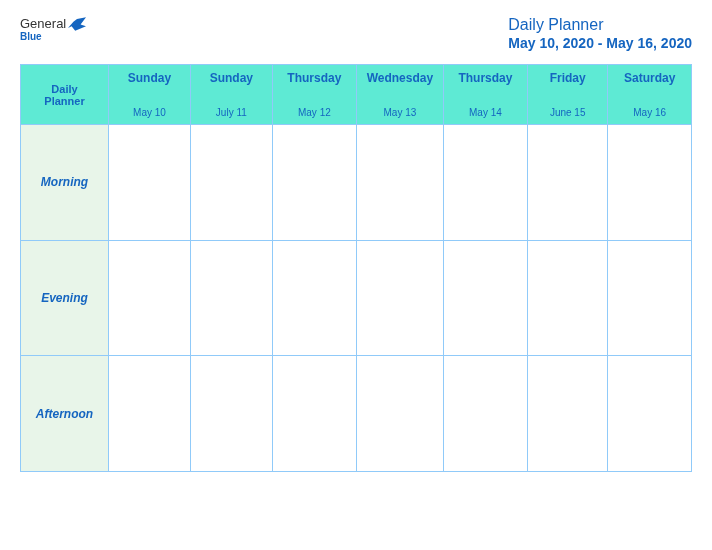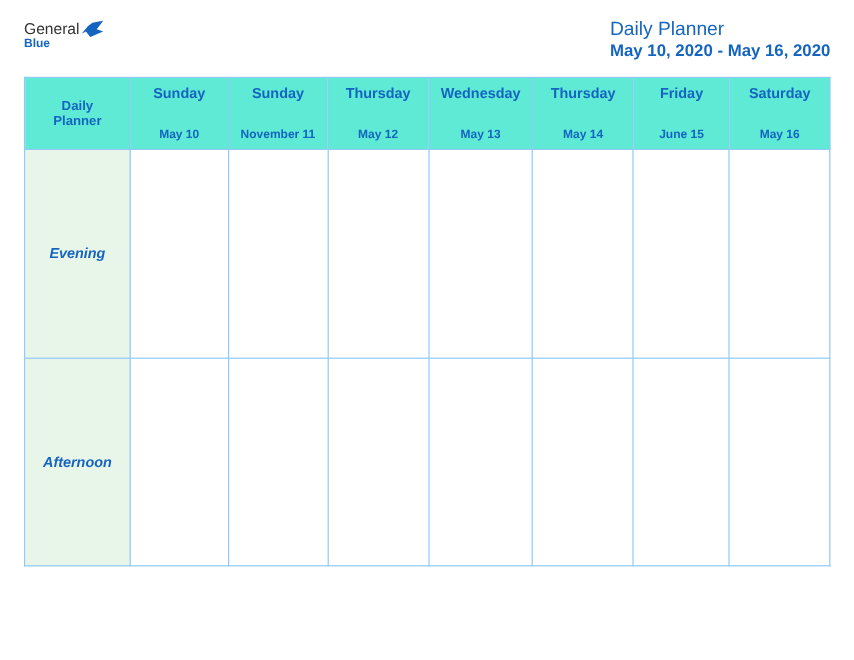--- a/index.html
+++ b/index.html
@@ -99,21 +99,21 @@
     .header-row th .day-name {
       display: block;
       font-size: 12px;
       font-weight: bold;
       color: #1565c0;
     }
 
     .header-row th .day-date {
       display: block;
       font-size: 10px;
-      font-weight: bold;
+      font-weight: normal;
       color: #1565c0;
       margin-top: 22px;
     }
 
     .label-cell {
       background: #e8f5e9;
       color: #1565c0;
       font-size: 12px;
       font-weight: bold;
       font-style: italic;
@@ -172,21 +172,21 @@
         <th class="corner-cell">
           <span class="corner-text-daily">Daily</span>
           <span class="corner-text-planner">Planner</span>
         </th>
         <th>
           <span class="day-name">Sunday</span>
           <span class="day-date">May 10</span>
         </th>
         <th>
           <span class="day-name">Sunday</span>
-          <span class="day-date">November 11</span>
+          <span class="day-date">July 11</span>
         </th>
         <th>
           <span class="day-name">Thursday</span>
           <span class="day-date">May 12</span>
         </th>
         <th>
           <span class="day-name">Wednesday</span>
           <span class="day-date">May 13</span>
         </th>
         <th>
@@ -198,20 +198,30 @@
           <span class="day-date">June 15</span>
         </th>
         <th>
           <span class="day-name">Saturday</span>
           <span class="day-date">May 16</span>
         </th>
       </tr>
     </thead>
     <tbody>
       <tr>
+        <td class="label-cell">Morning</td>
+        <td class="data-cell"></td>
+        <td class="data-cell"></td>
+        <td class="data-cell"></td>
+        <td class="data-cell"></td>
+        <td class="data-cell"></td>
+        <td class="data-cell"></td>
+        <td class="data-cell"></td>
+      </tr>
+      <tr>
         <td class="label-cell">Evening</td>
         <td class="data-cell"></td>
         <td class="data-cell"></td>
         <td class="data-cell"></td>
         <td class="data-cell"></td>
         <td class="data-cell"></td>
         <td class="data-cell"></td>
         <td class="data-cell"></td>
       </tr>
       <tr>

